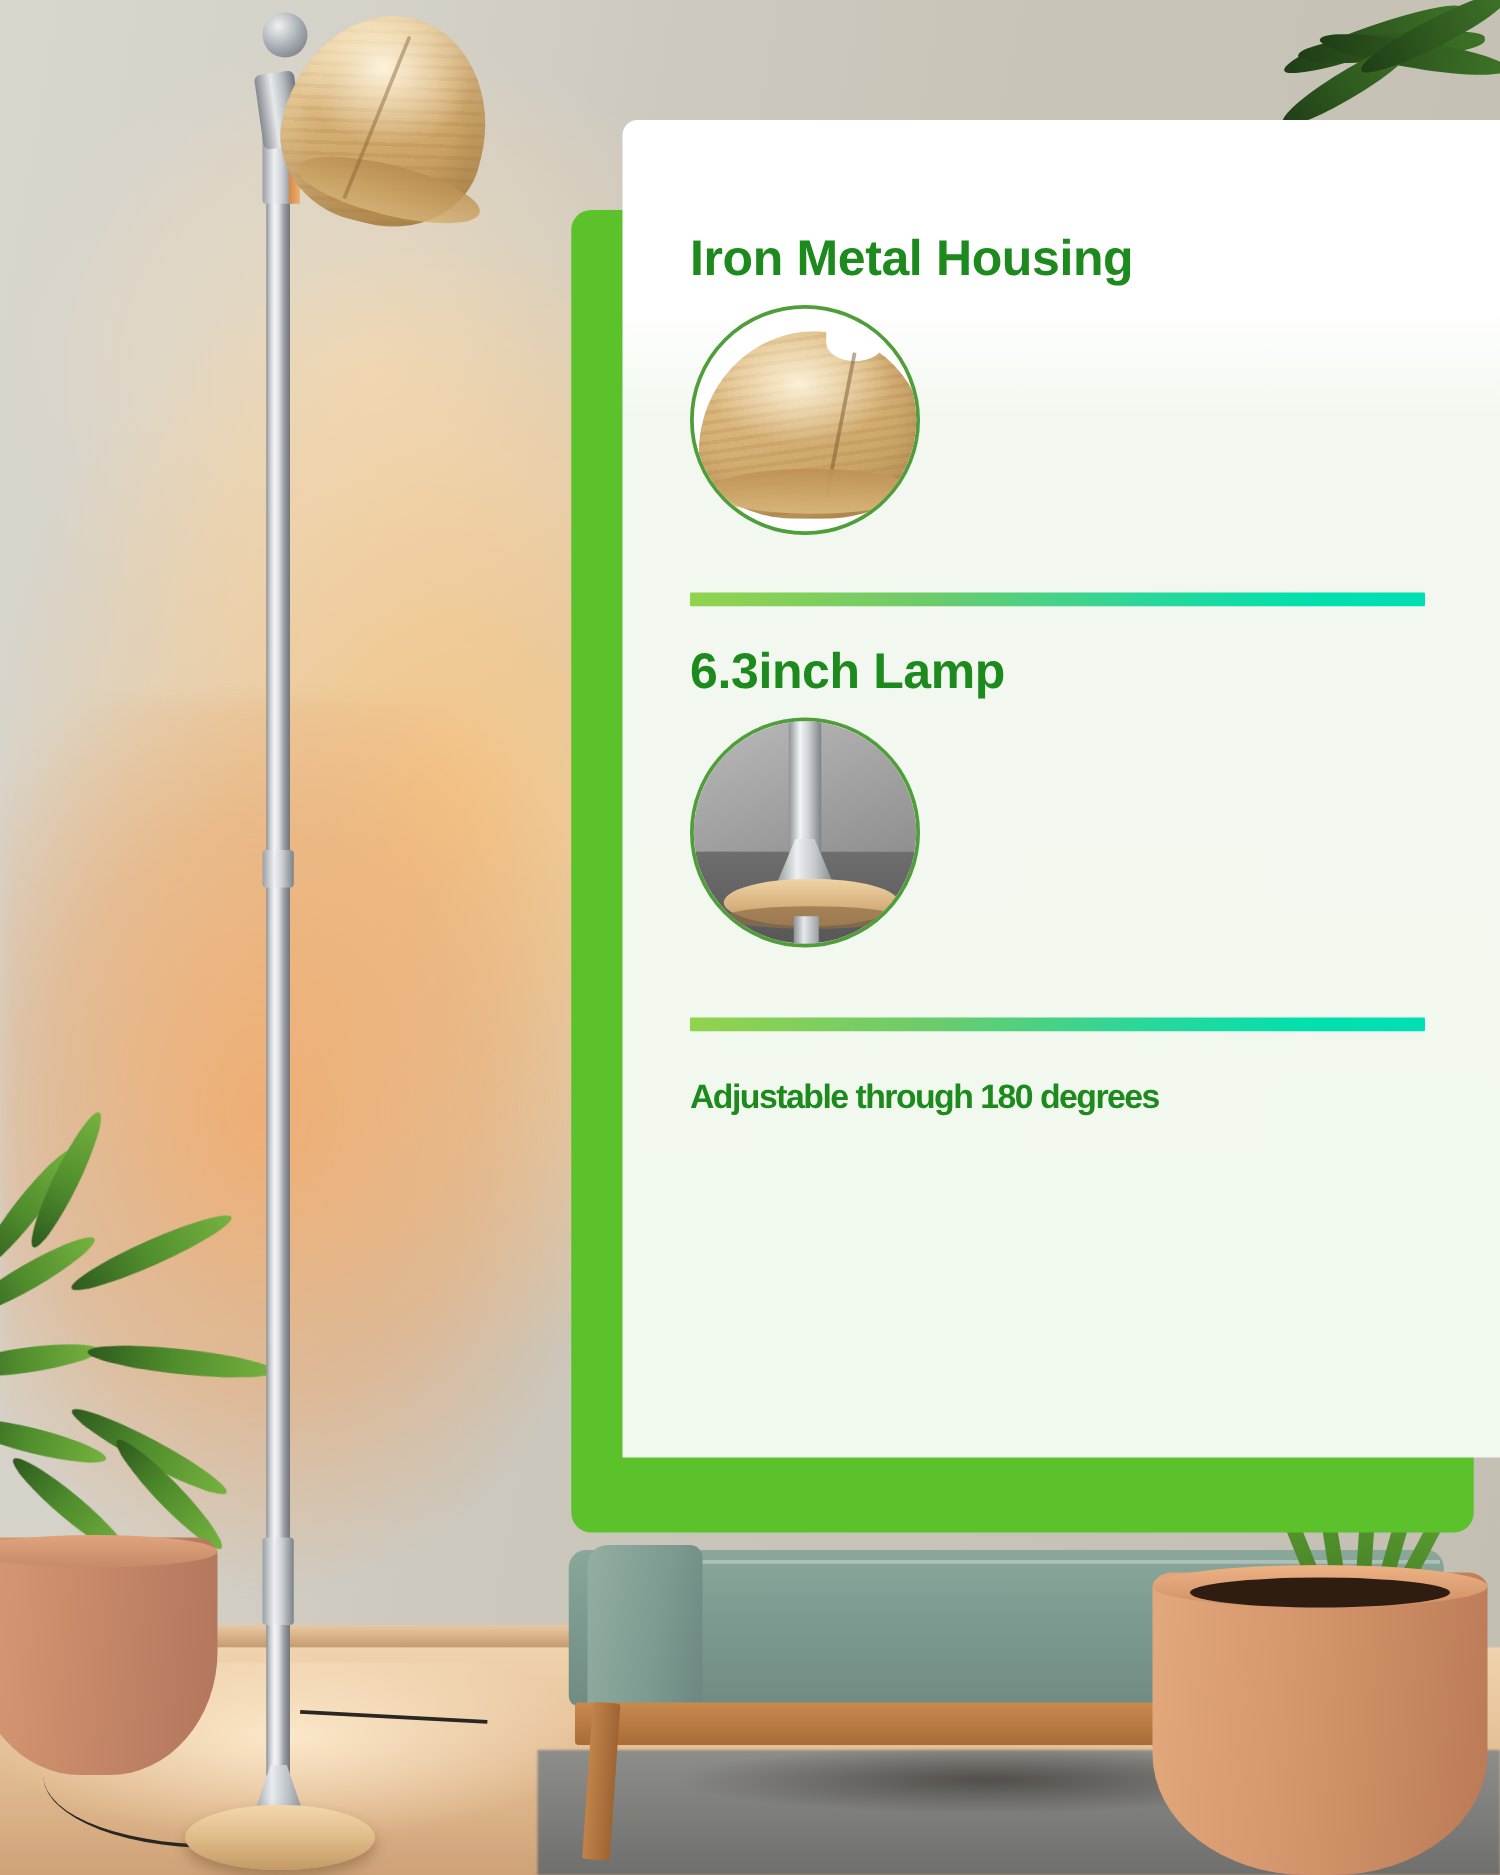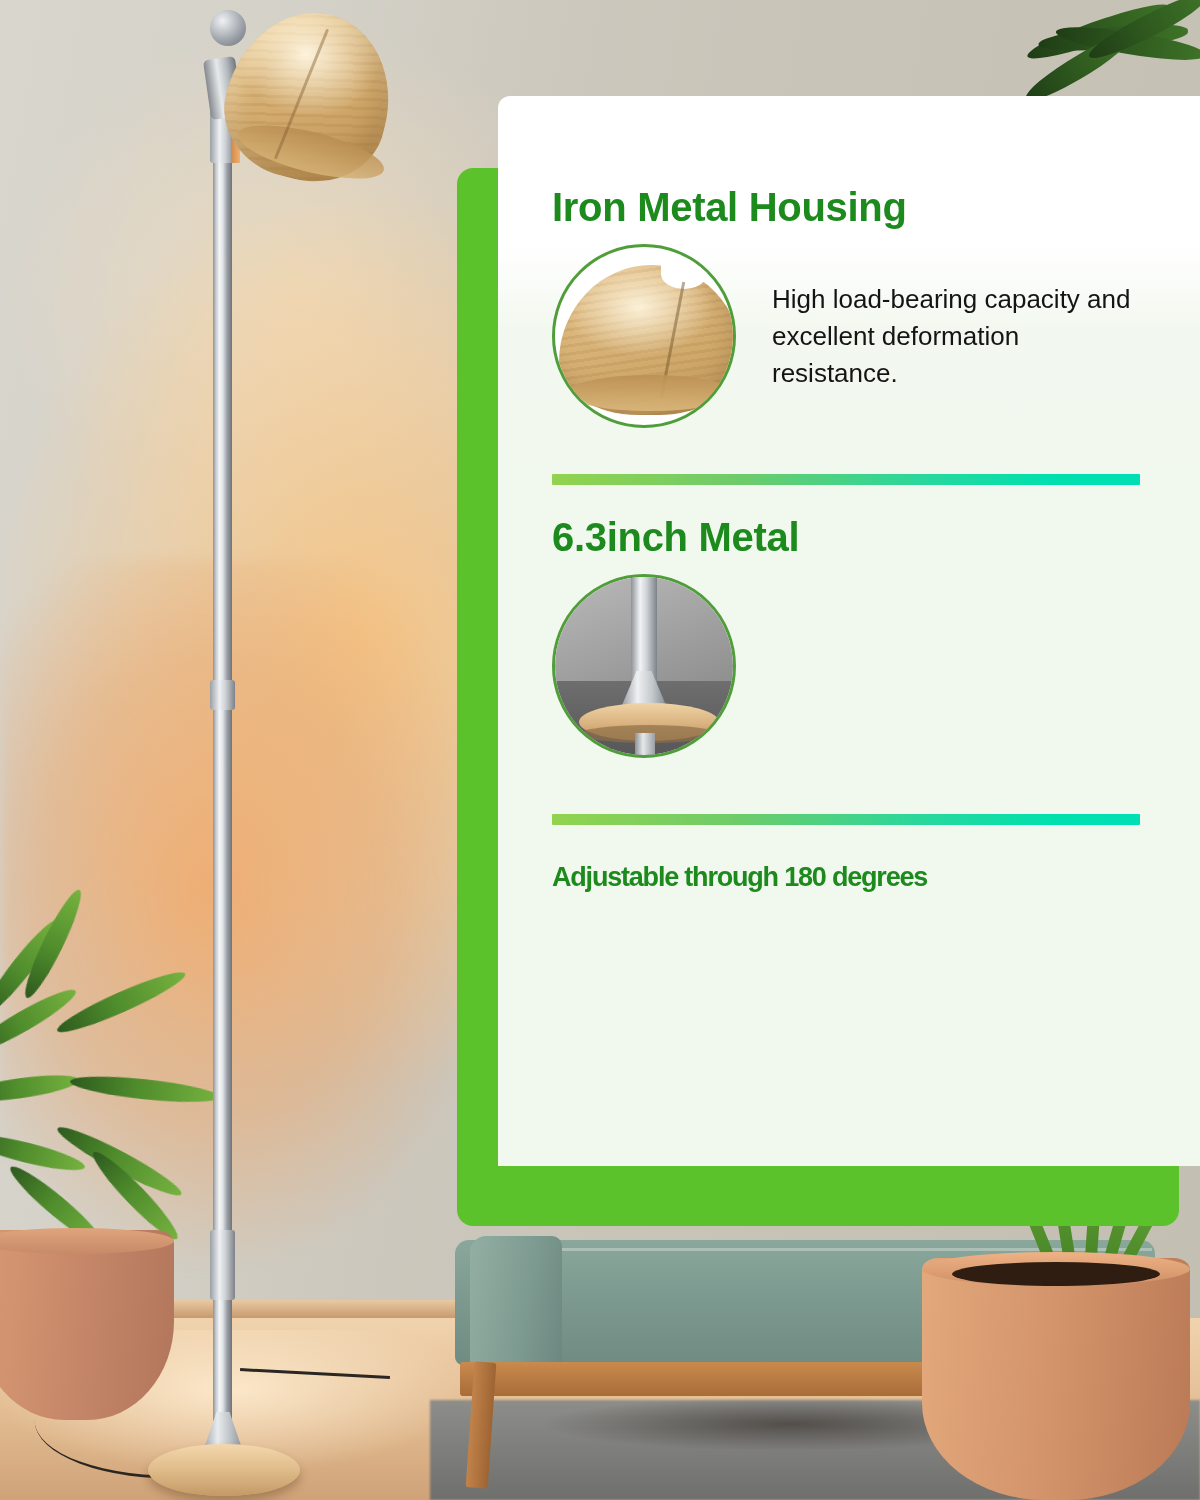--- a/index.html
+++ b/index.html
@@ -441,28 +441,27 @@
 
       <div class="feature f1">
         <div class="f-title">Iron Metal Housing</div>
         <div class="f-row">
           <div class="f-circle">
             <div class="c1-shade"></div>
             <div class="c1-notch"></div>
             <div class="c1-seam"></div>
             <div class="c1-lip"></div>
           </div>
-          <div class="f-text">High load-bearing capacity and excellent deformation resistance.</div>
         </div>
       </div>
 
       <div class="divider d1"></div>
 
       <div class="feature f2">
-        <div class="f-title">6.3inch Metal</div>
+        <div class="f-title">6.3inch Lamp</div>
         <div class="f-row">
           <div class="f-circle">
             <div class="c2-bg-top"></div>
             <div class="c2-bg-bot"></div>
             <div class="c2-pole"></div>
             <div class="c2-flare"></div>
             <div class="c2-disc"></div>
             <div class="c2-disc-edge"></div>
             <div class="c2-pole-lower"></div>
           </div>

